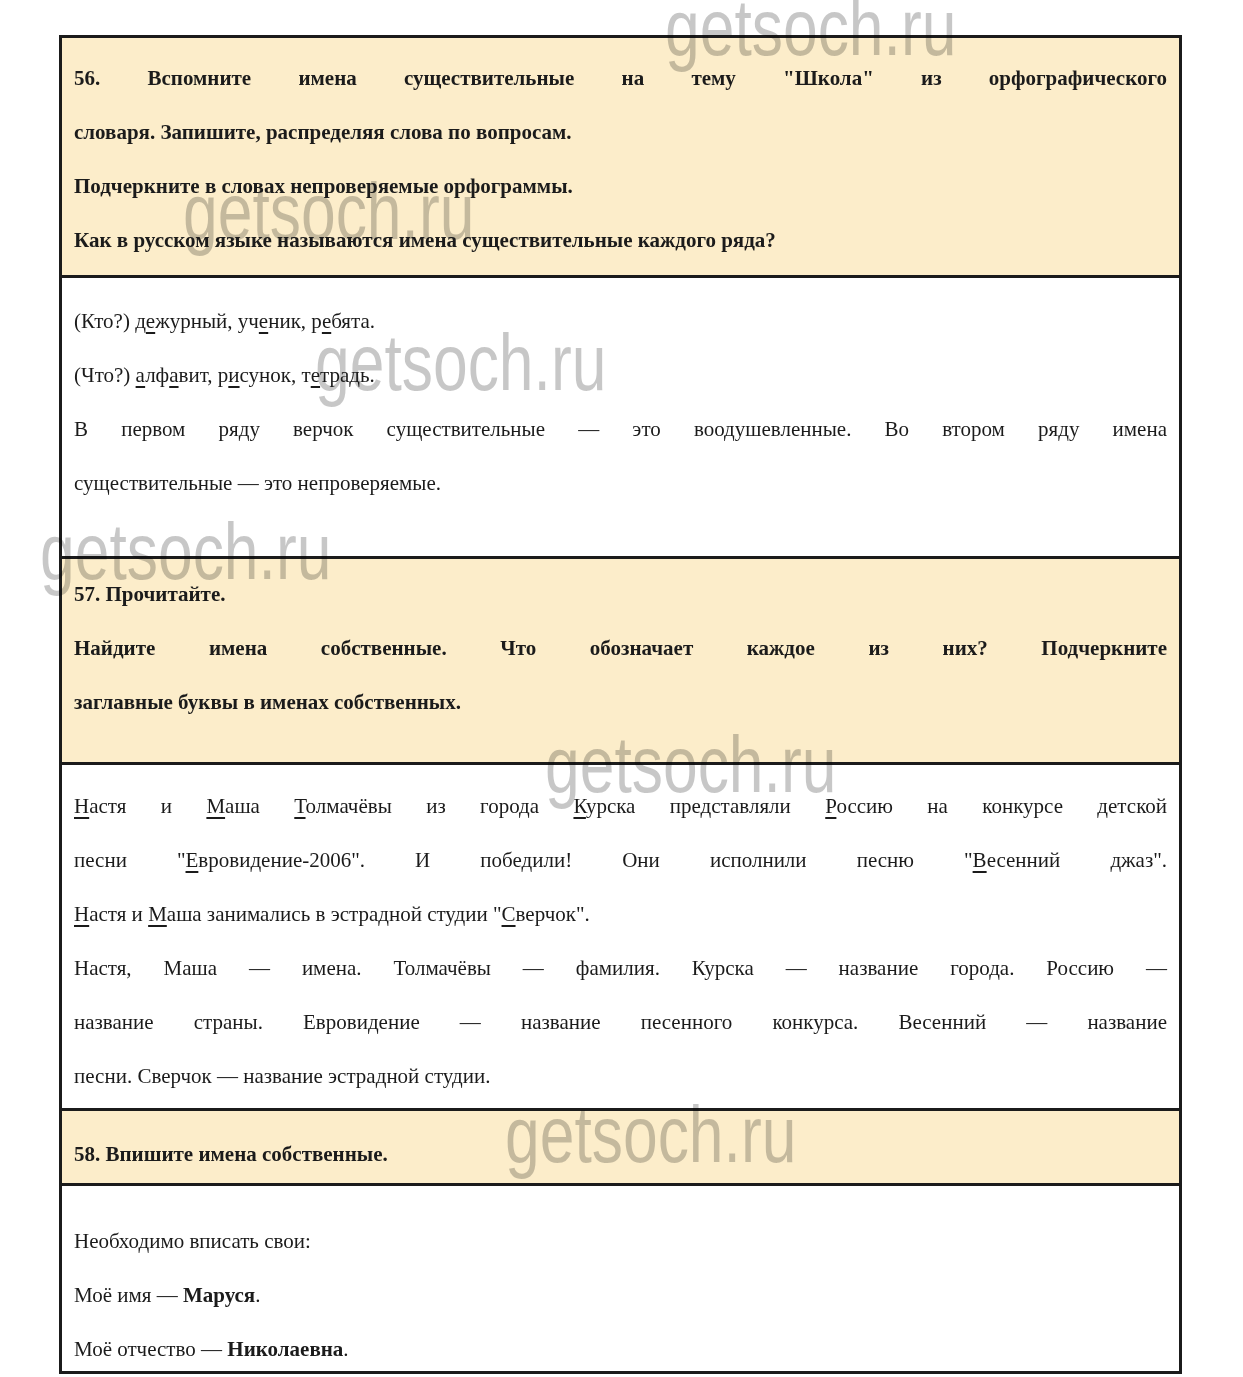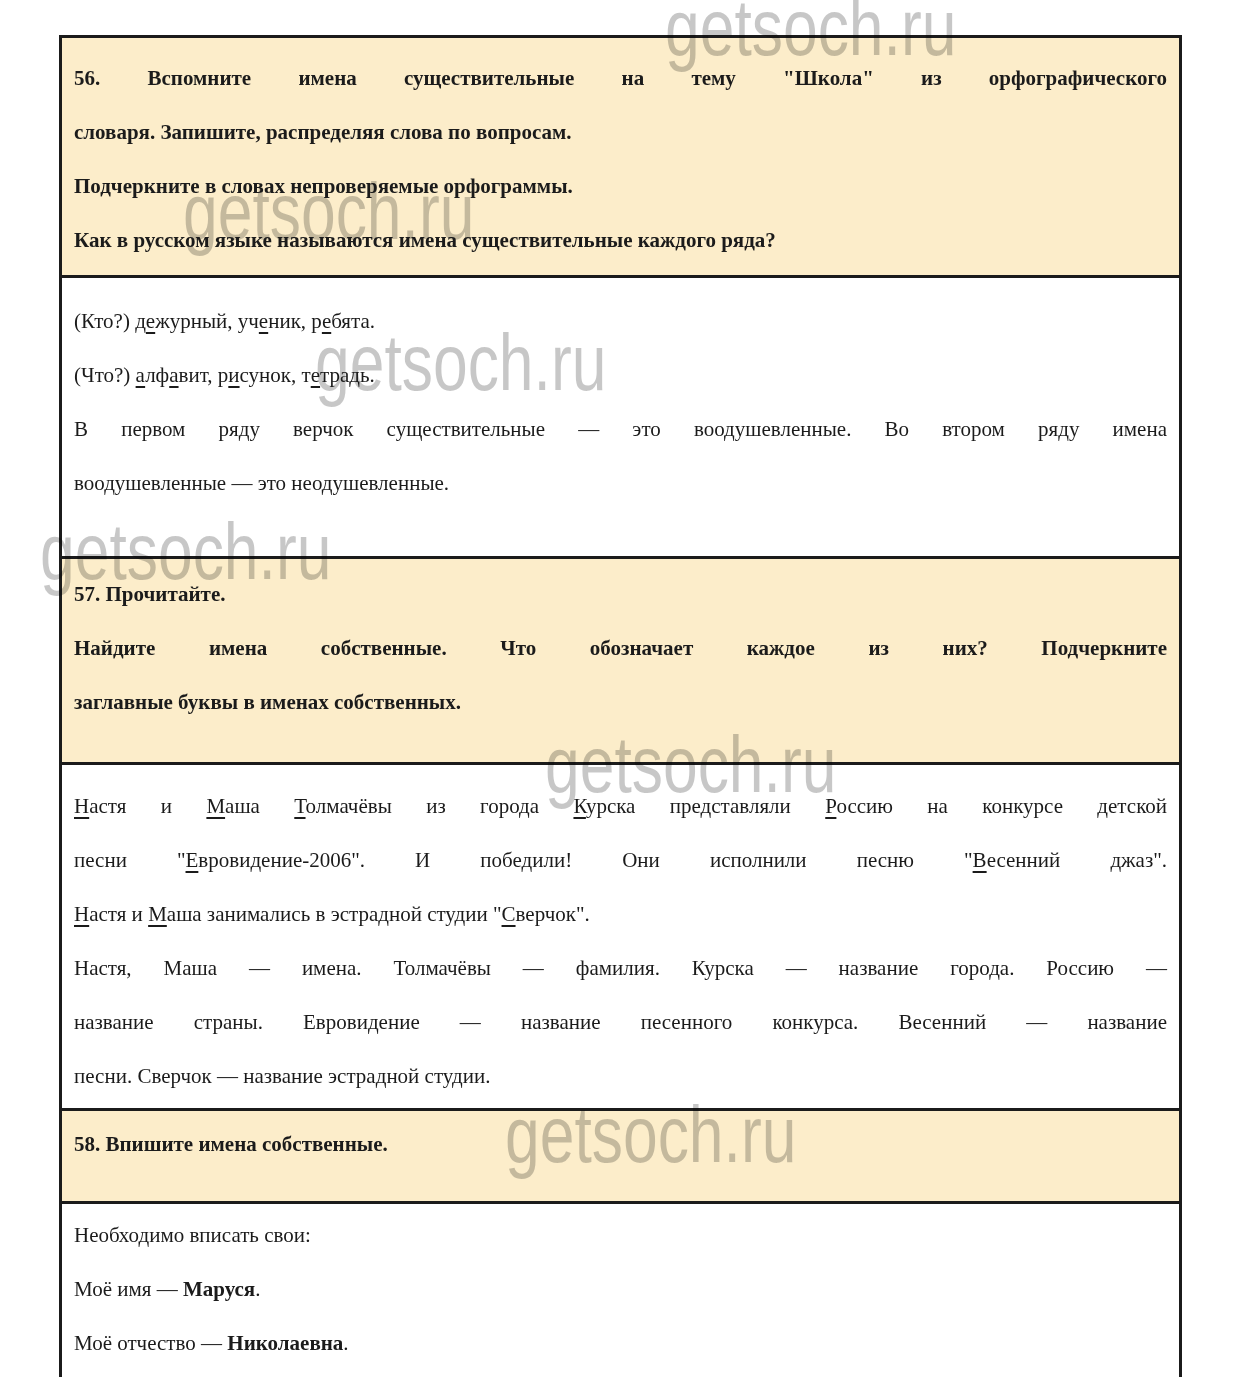--- a/index.html
+++ b/index.html
@@ -17,22 +17,22 @@
     box-sizing:border-box;overflow:hidden;padding:0 12px;
     border-top:3px solid #1b1b1b;
   }
   .sec:first-child{border-top:none;}
   .task{background:#fcedca;font-weight:bold;}
   .answer{background:#ffffff;}
   .sec-task-56{height:237px;padding-top:13px;}
   .sec-answer-56{height:281px;padding-top:16px;}
   .sec-task-57{height:206px;padding-top:8px;}
   .sec-answer-57{height:346px;padding-top:14px;}
-  .sec-task-58{height:93px;padding-top:6px;}
-  .sec-answer-58{height:188px;padding-top:4px;}
+  .sec-task-58{height:75px;padding-top:16px;}
+  .sec-answer-58{height:188px;padding-top:28px;}
   .line{
     position:relative;z-index:3;
     font-size:21px;line-height:54px;
     white-space:nowrap;text-align:left;
   }
   .line.j{white-space:normal;text-align:justify;text-align-last:justify;}
   .seg-u{text-decoration:underline;text-decoration-thickness:2px;text-underline-offset:4px;}
   .seg-b{font-weight:bold;}
   .wm{
     position:absolute;z-index:2;
@@ -56,21 +56,21 @@
   <section class="sec task sec-task-56">
       <div class="line j"><span class="">56. Вспомните имена существительные на тему "Школа" из орфографического</span></div>
       <div class="line"><span class="">словаря. Запишите, распределяя слова по вопросам.</span></div>
       <div class="line"><span class="">Подчеркните в словах непроверяемые орфограммы.</span></div>
       <div class="line"><span class="">Как в русском языке называются имена существительные каждого ряда?</span></div>
     </section>
   <section class="sec answer sec-answer-56">
       <div class="line"><span class="">(Кто?) д</span><span class="seg-u ">е</span><span class="">журный, уч</span><span class="seg-u ">е</span><span class="">ник, р</span><span class="seg-u ">е</span><span class="">бята.</span></div>
       <div class="line"><span class="">(Что?) </span><span class="seg-u ">а</span><span class="">лф</span><span class="seg-u ">а</span><span class="">вит, р</span><span class="seg-u ">и</span><span class="">сунок, т</span><span class="seg-u ">е</span><span class="">традь.</span></div>
       <div class="line j"><span class="">В первом ряду верчок существительные — это воодушевленные. Во втором ряду имена</span></div>
-      <div class="line"><span class="">воодушевленные — это неодушевленные.</span></div>
+      <div class="line"><span class="">существительные — это непроверяемые.</span></div>
     </section>
   <section class="sec task sec-task-57">
       <div class="line"><span class="">57. Прочитайте.</span></div>
       <div class="line j"><span class="">Найдите имена собственные. Что обозначает каждое из них? Подчеркните</span></div>
       <div class="line"><span class="">заглавные буквы в именах собственных.</span></div>
     </section>
   <section class="sec answer sec-answer-57">
       <div class="line j"><span class="seg-u ">Н</span><span class="">астя и </span><span class="seg-u ">М</span><span class="">аша </span><span class="seg-u ">Т</span><span class="">олмачёвы из города </span><span class="seg-u ">К</span><span class="">урска представляли </span><span class="seg-u ">Р</span><span class="">оссию на конкурсе детской</span></div>
       <div class="line j"><span class="">песни "</span><span class="seg-u ">Е</span><span class="">вровидение-2006". И победили! Они исполнили песню "</span><span class="seg-u ">В</span><span class="">есенний джаз".</span></div>
       <div class="line"><span class="seg-u ">Н</span><span class="">астя и </span><span class="seg-u ">М</span><span class="">аша занимались в эстрадной студии "</span><span class="seg-u ">С</span><span class="">верчок".</span></div>

